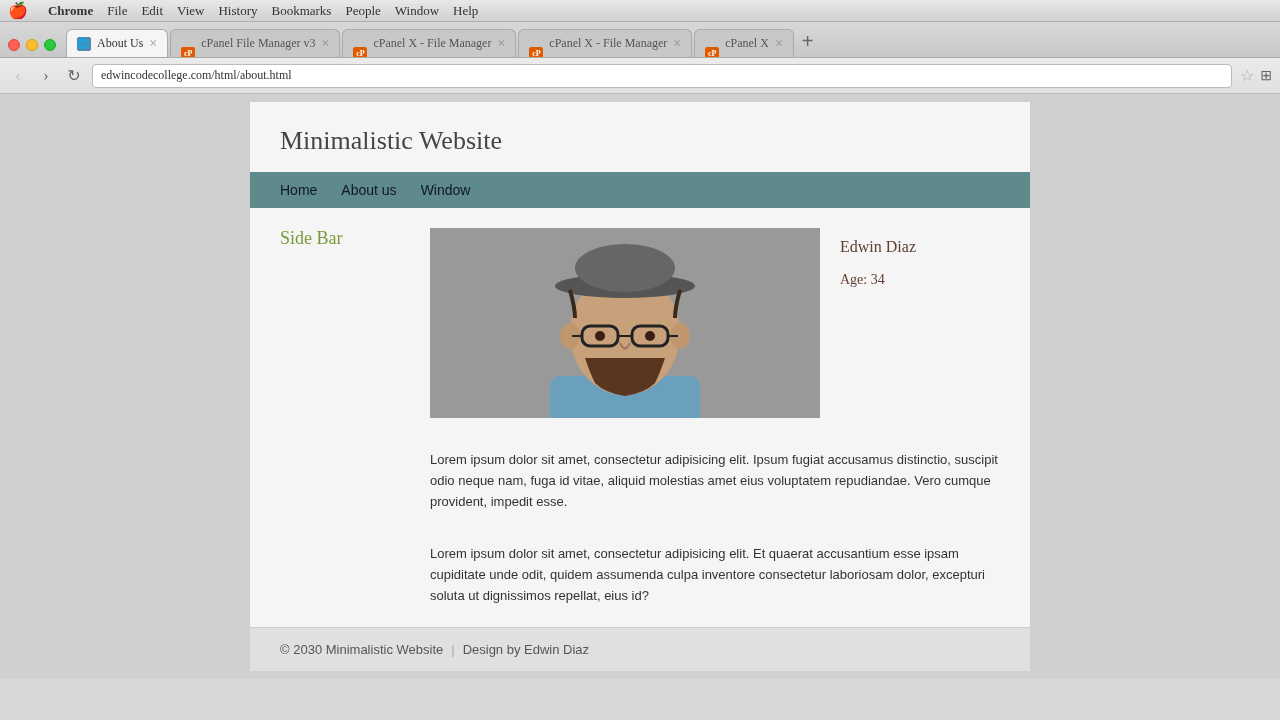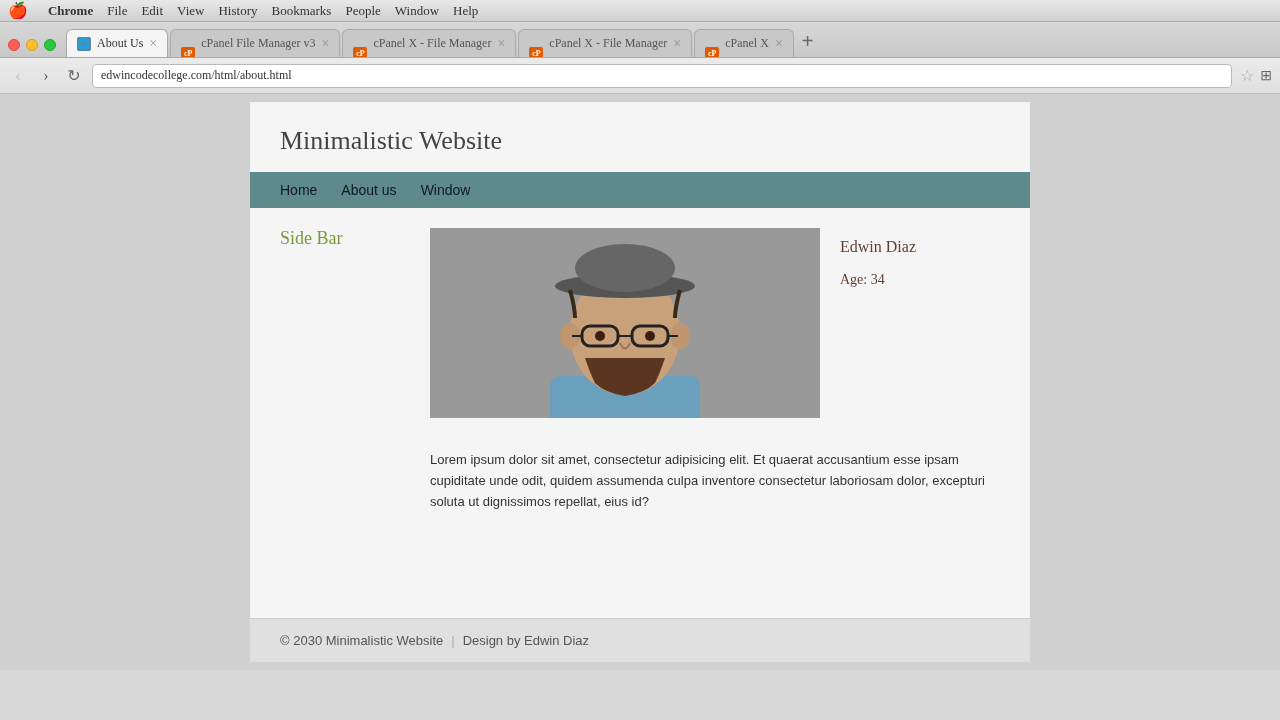--- a/index.html
+++ b/index.html
@@ -445,20 +445,21 @@
               <path d="M155 130 Q160 145 165 155 Q175 165 195 168 Q215 165 225 155 Q230 145 235 130" fill="#5a3520"></path>
             </svg>
           </div>
 
           <div class="profile-info">
             <div class="profile-name">Edwin Diaz</div>
             <div class="profile-age">Age: 34</div>
           </div>
         </div>
 
+        <p class="text-block">Lorem ipsum dolor sit amet, consectetur adipisicing elit. Ipsum fugiat accusamus distinctio, suscipit odio neque nam, fuga id vitae, aliquid molestias amet eius voluptatem repudiandae. Vero cumque provident, impedit esse.</p>
         <p class="text-block">Lorem ipsum dolor sit amet, consectetur adipisicing elit. Et quaerat accusantium esse ipsam cupiditate unde odit, quidem assumenda culpa inventore consectetur laboriosam dolor, excepturi soluta ut dignissimos repellat, eius id?</p>
 
       </div>
     </div>
 
     <footer class="site-footer">
       <span>© 2030 Minimalistic Website</span>
       <span class="footer-divider">|</span>
       <span>Design by Edwin Diaz</span>
     </footer>

